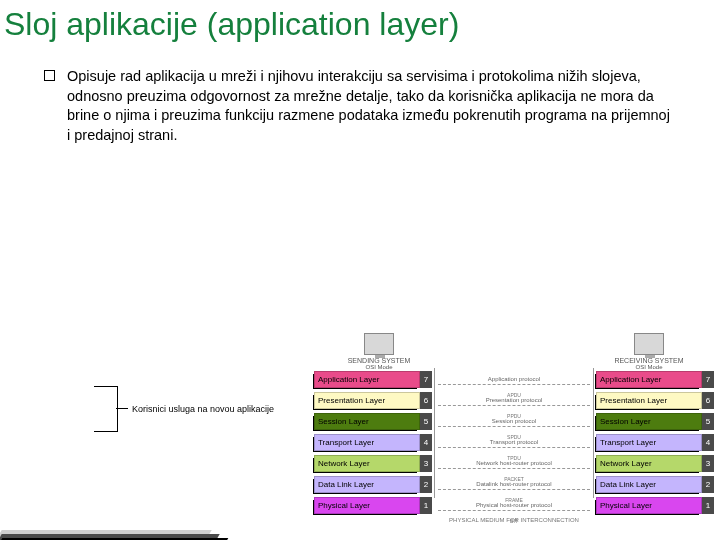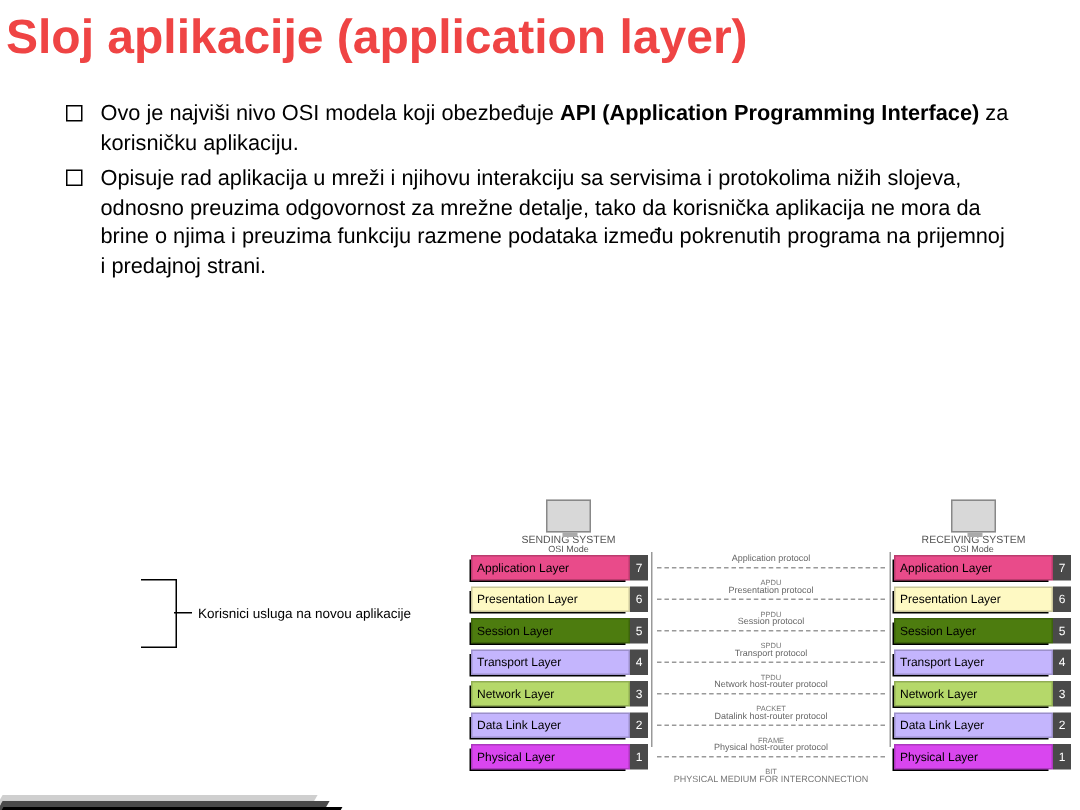--- a/index.html
+++ b/index.html
@@ -1,17 +1,17 @@
 <!DOCTYPE html>
 <html><head>
 <meta charset="utf-8">
 <style>
 *{box-sizing:border-box;margin:0;padding:0}
 body{width:720px;height:540px;font-family:Arial,sans-serif;background:#fff;position:relative;overflow:hidden}
-.title{font-size:32px;font-weight:bold;color:#ef4444;padding:6px 4px 0 4px;letter-spacing:0}
+.title{font-size:32px;font-weight:normal;color:#15803d;padding:6px 4px 0 4px;letter-spacing:0}
 .bullets{padding:24px 44px 0 44px;font-size:14.5px;color:#000;line-height:1.35}
 .bullet{display:flex;margin-bottom:4px}
 .box{width:11px;height:11px;border:1px solid #000;flex-shrink:0;margin-top:3px;margin-right:12px}
 .bt{flex:1}
 .lower{position:absolute;left:0;bottom:0;width:720px;height:210px}
 .left-fig{position:absolute;left:4px;top:56px}
 .layer-table{border-collapse:collapse;font-size:8px}
 .layer-table td{border:1px solid #999;padding:2px 4px;background:#f5f5f5;height:12px;width:86px}
 .bracket{position:absolute;left:94px;top:56px;width:24px;height:46px;border-top:1px solid #000;border-bottom:1px solid #000;border-right:1px solid #000}
 .bracket-cap{position:absolute;left:22px;top:21px;width:12px;height:1px;background:#000}
@@ -20,42 +20,38 @@
 .wedge .wtop{width:210px;height:6px;background:#cfcfcf;transform:skewX(-30deg);transform-origin:left}
 .wedge .wmid{width:218px;height:6px;background:#4a4a4a;margin-top:-2px;transform:skewX(-30deg);transform-origin:left}
 .wedge .wbot{width:226px;height:8px;background:#000;margin-top:-2px;transform:skewX(-30deg);transform-origin:left}
 .osi{position:absolute;right:6px;top:0;width:400px;font-size:7px}
 .osi-head{display:flex;align-items:flex-end;height:40px}
 .sys{flex:1;text-align:center;font-size:7px;color:#555}
 .mon{width:30px;height:22px;background:#d8d8d8;border:1px solid #888;margin:0 auto 2px;position:relative}
 .mon::after{content:"";position:absolute;bottom:-4px;left:10px;width:10px;height:3px;background:#aaa}
 .mid-head{width:140px;text-align:center;font-size:7px;color:#555;padding-top:16px}
 .osi-body{position:relative}
-.row{display:flex;height:18px;margin-bottom:3px}
+.row{display:flex;align-items:center;height:18px;margin-bottom:3px}
 .lyr{width:106px;height:17px;display:flex;align-items:center;padding-left:3px;font-size:8px;color:#000;border:1px solid rgba(0,0,0,.2);position:relative}
 .lyr.shad::before{content:"";position:absolute;left:-2px;bottom:-2px;width:100%;height:100%;background:#000;z-index:-1}
 .num{width:12px;height:17px;background:#4a4a4a;color:#fff;display:flex;align-items:center;justify-content:center;font-size:8px}
 .midcol{flex:1;text-align:center;font-size:6px;color:#666;position:relative}
 .midcol .dash{border-top:1px dashed #999;position:absolute;left:6px;right:6px;top:8px}
 .pdu{position:absolute;font-size:5px;color:#777;left:50%;transform:translateX(-50%);top:16px;white-space:nowrap}
 .c-app{background:#e94b8a}.c-pres{background:#fef9c3}.c-sess{background:#4d7c0f}.c-tran{background:#c4b5fd}.c-net{background:#b5d86a}.c-data{background:#c4b5fd}.c-phys{background:#d946ef}
 .physmed{text-align:center;font-size:6px;color:#777;margin-top:2px}
 .vline{position:absolute;width:1px;background:#999;left:120px;top:38px;height:130px}
 .vline2{position:absolute;width:1px;background:#999;right:120px;top:38px;height:130px}
 </style>
 </head>
 <body>
 
 <div class="title">Sloj aplikacije (application layer)</div>
 
 <div class="bullets">
-  <div class="bullet">
-    <div class="box"></div>
-    <div class="bt"><span>Ovo je najviši nivo OSI modela koji obezbeđuje <b>API (Application Programming Interface)</b> za korisničku aplikaciju.</span></div>
-  </div>
   <div class="bullet">
     <div class="box"></div>
     <div class="bt">Opisuje rad aplikacija u mreži i njihovu interakciju sa servisima i protokolima nižih slojeva, odnosno preuzima odgovornost za mrežne detalje, tako da korisnička aplikacija ne mora da brine o njima i preuzima funkciju razmene podataka između pokrenutih programa na prijemnoj i predajnoj strani.</div>
   </div>
 </div>
 
 <div class="lower">
   <div class="bracket">
       <div class="bracket-cap"></div>
     </div>

